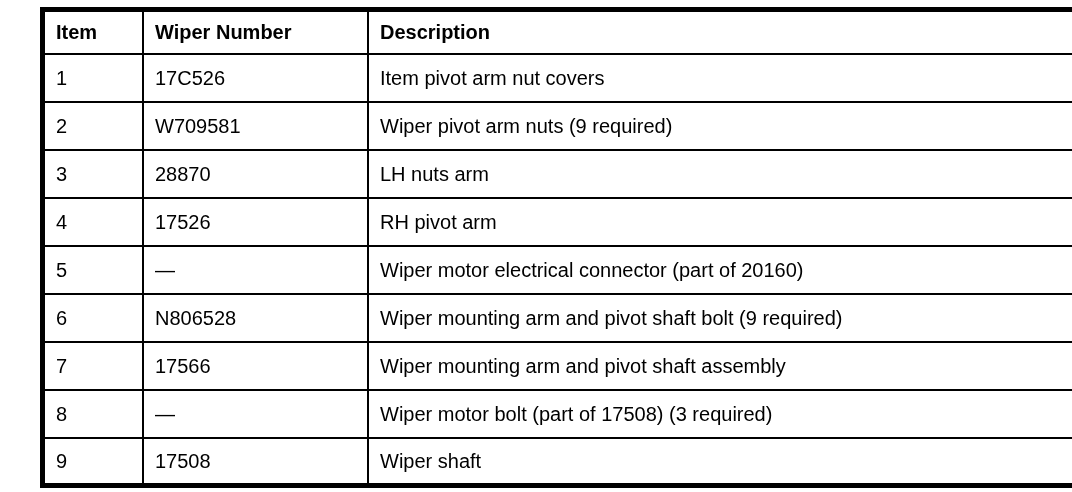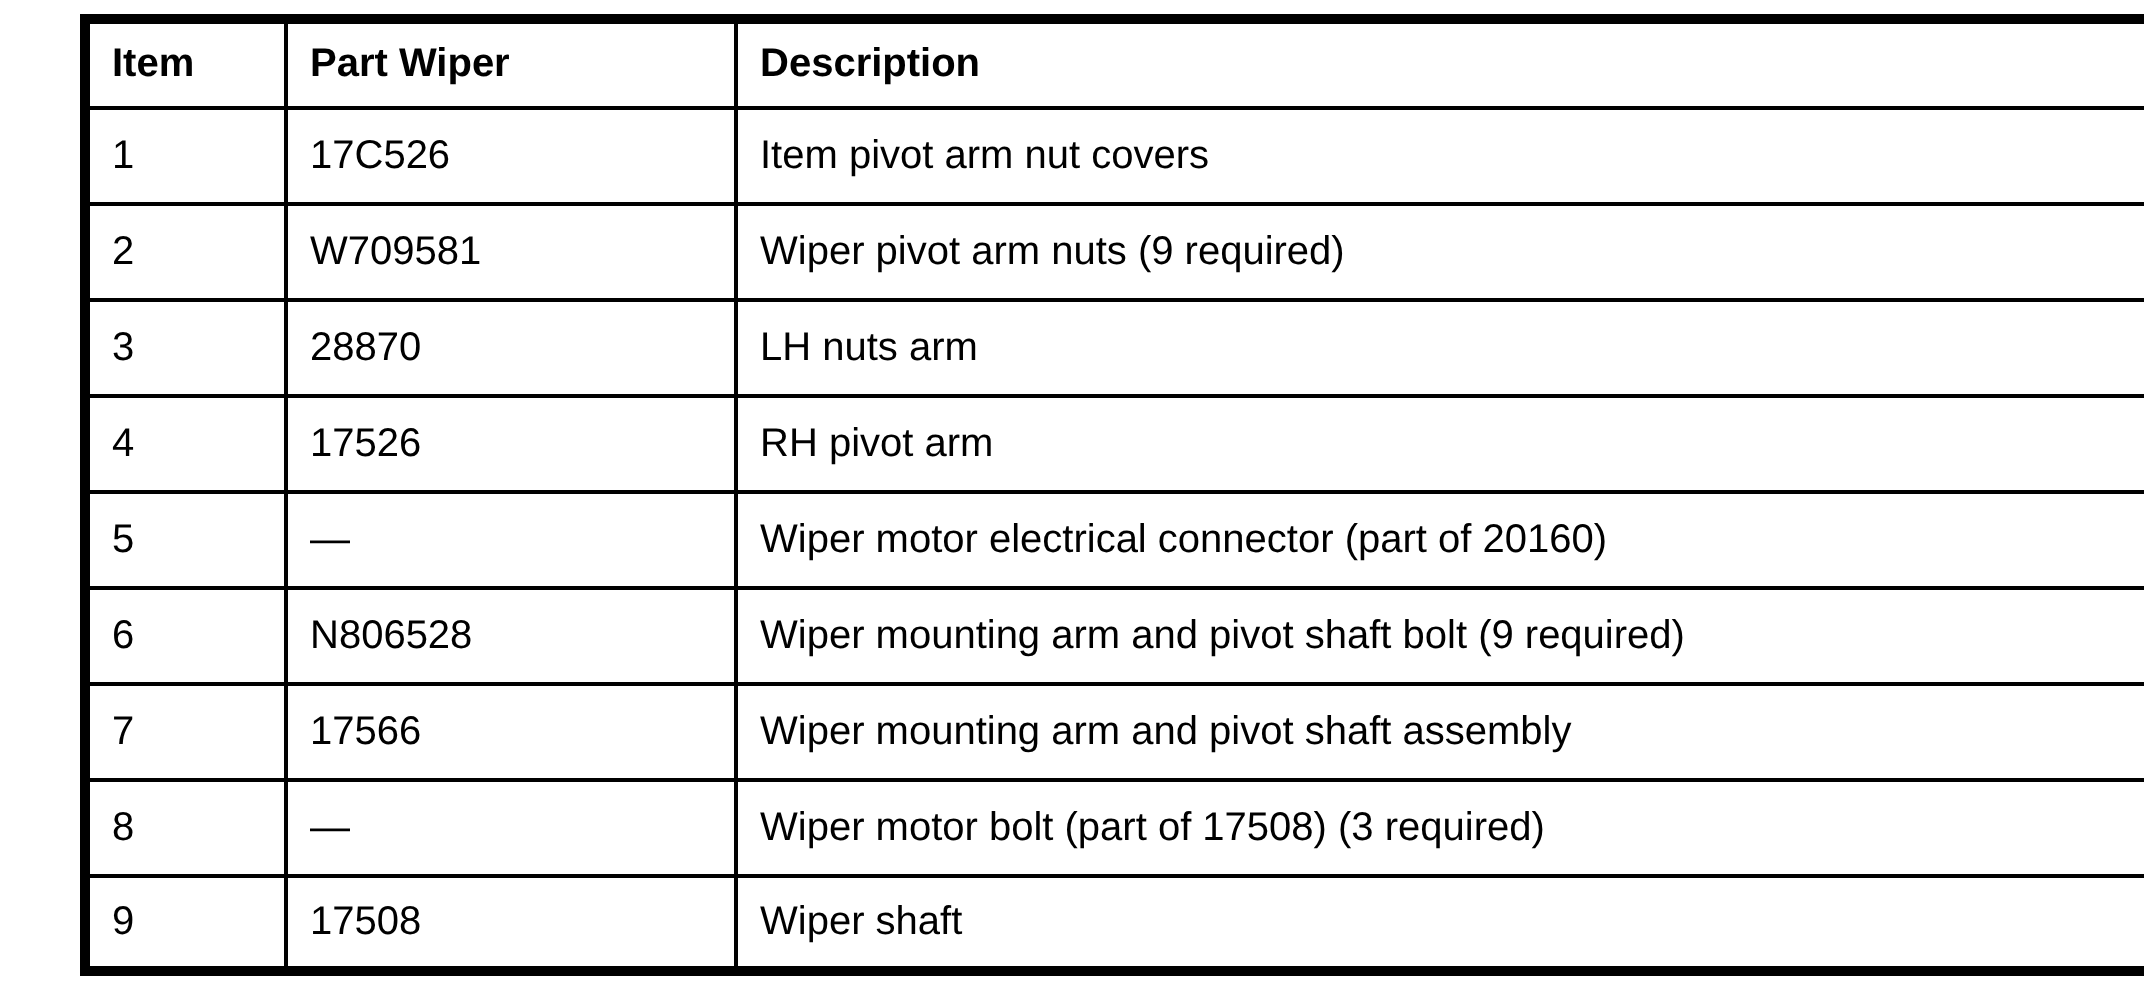--- a/index.html
+++ b/index.html
@@ -49,21 +49,21 @@
   tbody tr { height: 48px; }
 </style>
 </head>
 <body>
 
 <div class="page" style="--bg: #ffffff; --border: #000000; --text: #000000;">
   <table class="parts-table">
     <thead>
       <tr>
         <th class="col-item">Item</th>
-        <th class="col-part">Part Wiper</th>
+        <th class="col-part">Wiper Number</th>
         <th class="col-desc">Description</th>
       </tr>
     </thead>
     <tbody id="table-body">
         <tr>
           <td class="col-item">1</td>
           <td class="col-part">17C526</td>
           <td class="col-desc">Item pivot arm nut covers</td>
         </tr>
         <tr>

